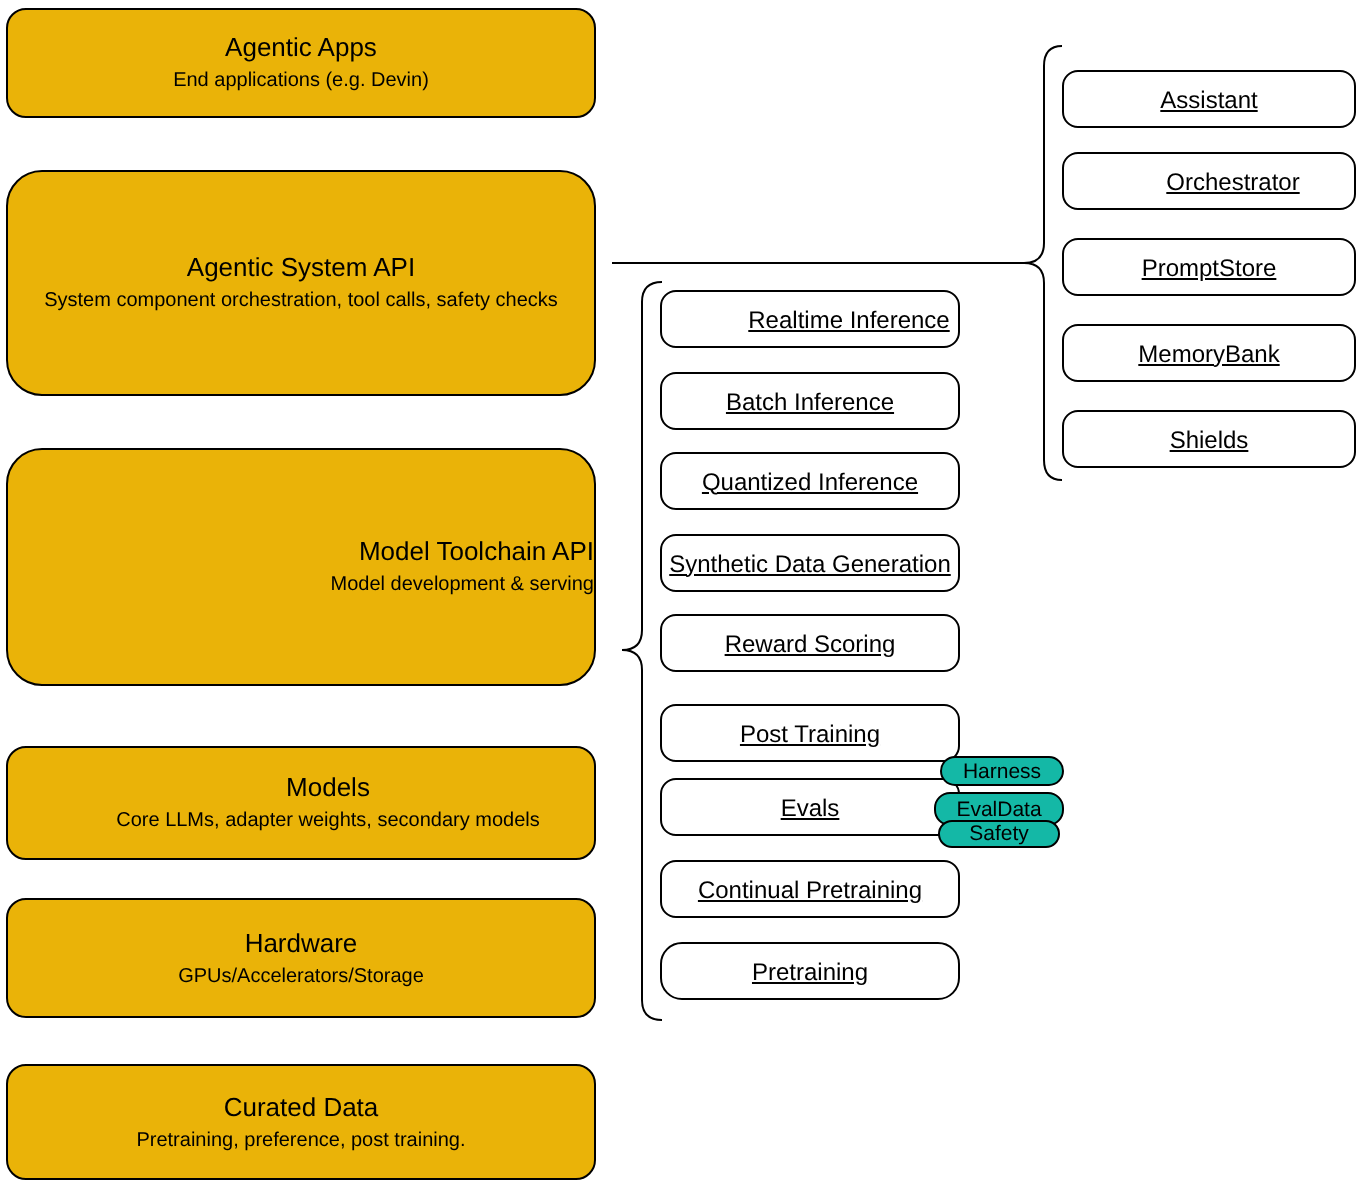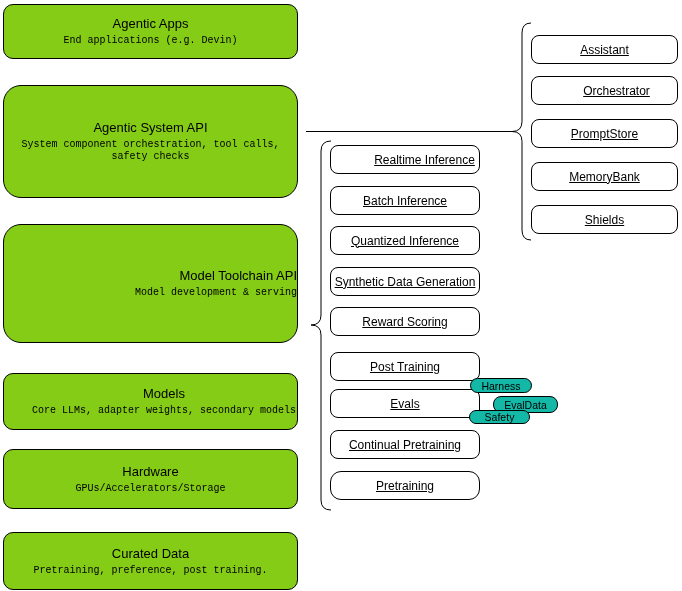--- a/index.html
+++ b/index.html
@@ -16,32 +16,32 @@
     position: absolute;
     left: 0; top: 0;
     width: 682px; height: 591px;
     z-index: 1;
   }
   .lbox {
     position: absolute;
     left: 3px;
     width: 295px;
     box-sizing: border-box;
-    background: #84cc16;
+    background: #eab308;
     border: 1px solid #000000;
     display: flex;
     flex-direction: column;
     align-items: center;
     justify-content: center;
     gap: 4px;
     text-align: center;
     z-index: 2;
   }
   .lbox .title { font-size: 13px; line-height: 15px; }
-  .lbox .subtitle { font-size: 10px; line-height: 12px; font-family: Liberation Mono, monospace; }
+  .lbox .subtitle { font-size: 10px; line-height: 12px; }
   .mbox, .rbox {
     position: absolute;
     box-sizing: border-box;
     background: #ffffff;
     border: 1px solid #000000;
     border-radius: 8px;
     display: flex;
     align-items: center;
     justify-content: center;
     font-size: 12px;
@@ -130,21 +130,21 @@
   <div class="mbox" style="top:430px;">
     <span>Continual Pretraining</span>
   </div>
   <div class="mbox" style="top:471px;border-radius:11px;">
     <span>Pretraining</span>
   </div>
 
   <div class="pill" style="left:470px; top:378px; width:62px; height:15px;">
     <span>Harness</span>
   </div>
-  <div class="pill" style="left:493px; top:396px; width:65px; height:17px;">
+  <div class="pill" style="left:467px; top:396px; width:65px; height:17px;">
     <span>EvalData</span>
   </div>
   <div class="pill" style="left:469px; top:410px; width:61px; height:14px;">
     <span>Safety</span>
   </div>
 
   <div class="rbox" style="top:35px;">
     <span>Assistant</span>
   </div>
   <div class="rbox" style="top:76px;padding-left:24px;">

